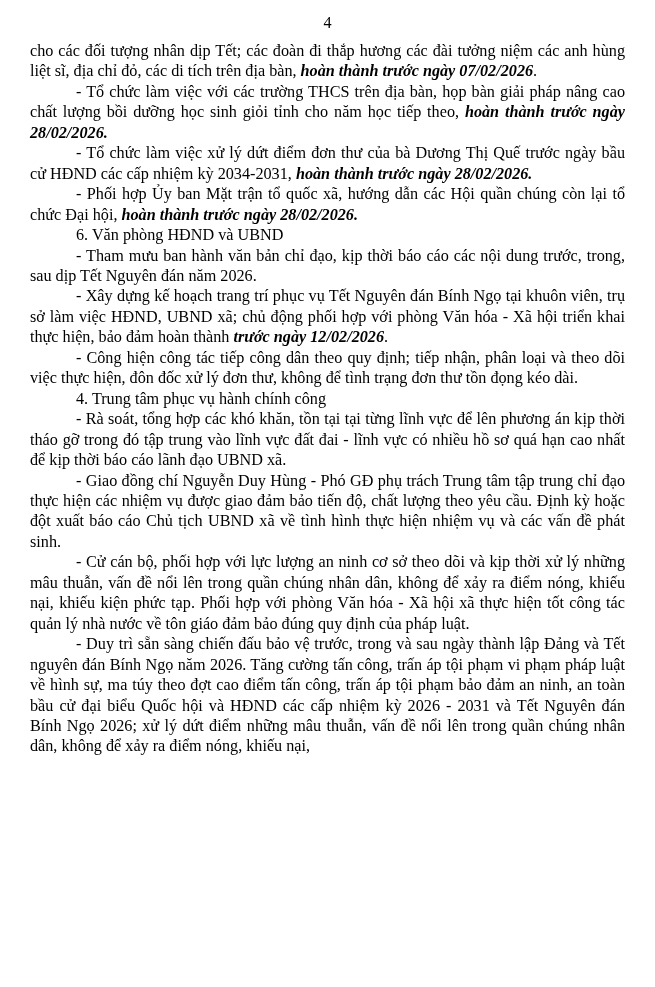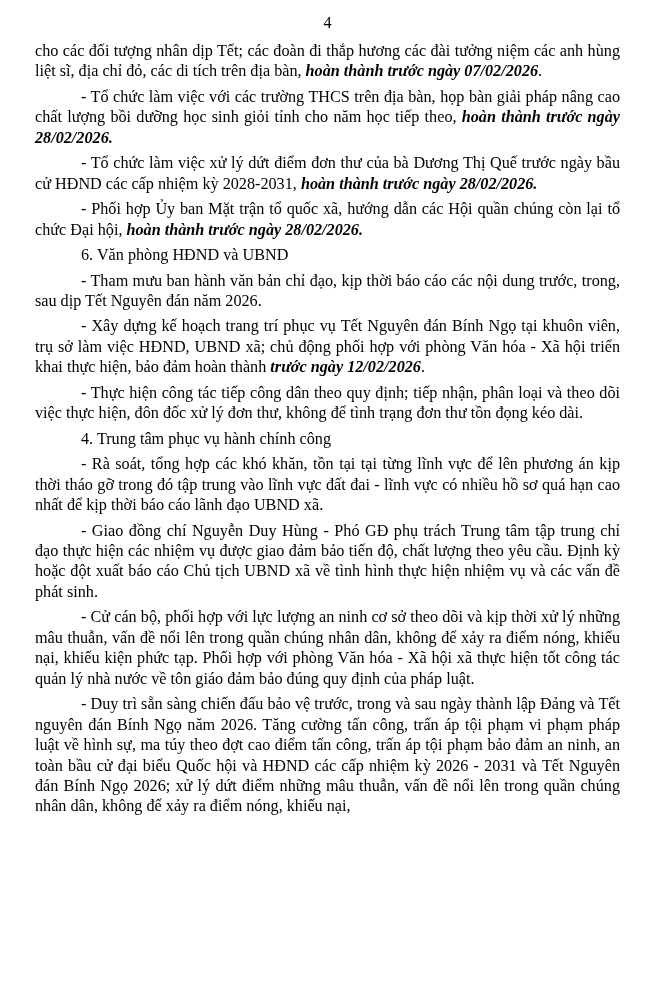--- a/index.html
+++ b/index.html
@@ -25,21 +25,21 @@
     font-size: 16.2px;
     line-height: 20px;
     margin-bottom: 8px;
   }
   .doc-body {
     font-size: 16.2px;
     line-height: 20.45px;
     text-align: justify;
   }
   .para {
-    margin: 5px;
+    margin: 0;
     text-indent: 46px;
   }
   .para.continuation {
     text-indent: 0;
   }
   .para.heading {
     font-weight: bold;
   }
   .run-normal {
     font-weight: normal;
@@ -51,25 +51,25 @@
   }
 </style>
 </head>
 <body>
 
 <div class="page">
   <div class="page-number">4</div>
   <div class="doc-body">
       <p class="para continuation"><span class="run-normal">cho các đối tượng nhân dịp Tết; các đoàn đi thắp hương các đài tưởng niệm các anh hùng liệt sĩ, địa chỉ đỏ, các di tích trên địa bàn, </span><span class="run-bolditalic">hoàn thành trước ngày 07/02/2026</span><span class="run-normal">.</span></p>
       <p class="para item"><span class="run-normal">- Tổ chức làm việc với các trường THCS trên địa bàn, họp bàn giải pháp nâng cao chất lượng bồi dưỡng học sinh giỏi tỉnh cho năm học tiếp theo, </span><span class="run-bolditalic">hoàn thành trước ngày 28/02/2026.</span></p>
-      <p class="para item"><span class="run-normal">- Tổ chức làm việc xử lý dứt điểm đơn thư của bà Dương Thị Quế trước ngày bầu cử HĐND các cấp nhiệm kỳ 2028-2031, </span><span class="run-bolditalic">hoàn thành trước ngày 28/02/2026.</span></p>
+      <p class="para item"><span class="run-normal">- Tổ chức làm việc xử lý dứt điểm đơn thư của bà Dương Thị Quế trước ngày bầu cử HĐND các cấp nhiệm kỳ 2034-2031, </span><span class="run-bolditalic">hoàn thành trước ngày 28/02/2026.</span></p>
       <p class="para item"><span class="run-normal">- Phối hợp Ủy ban Mặt trận tổ quốc xã, hướng dẫn các Hội quần chúng còn lại tổ chức Đại hội, </span><span class="run-bolditalic">hoàn thành trước ngày 28/02/2026.</span></p>
       <p class="para heading"><span class="run-normal">6. Văn phòng HĐND và UBND</span></p>
       <p class="para item"><span class="run-normal">- Tham mưu ban hành văn bản chỉ đạo, kịp thời báo cáo các nội dung trước, trong, sau dịp Tết Nguyên đán năm 2026.</span></p>
       <p class="para item"><span class="run-normal">- Xây dựng kế hoạch trang trí phục vụ Tết Nguyên đán Bính Ngọ tại khuôn viên, trụ sở làm việc HĐND, UBND xã; chủ động phối hợp với phòng Văn hóa - Xã hội triển khai thực hiện, bảo đảm hoàn thành </span><span class="run-bolditalic">trước ngày 12/02/2026</span><span class="run-normal">.</span></p>
-      <p class="para item"><span class="run-normal">- Thực hiện công tác tiếp công dân theo quy định; tiếp nhận, phân loại và theo dõi việc thực hiện, đôn đốc xử lý đơn thư, không để tình trạng đơn thư tồn đọng kéo dài.</span></p>
+      <p class="para item"><span class="run-normal">- Công hiện công tác tiếp công dân theo quy định; tiếp nhận, phân loại và theo dõi việc thực hiện, đôn đốc xử lý đơn thư, không để tình trạng đơn thư tồn đọng kéo dài.</span></p>
       <p class="para heading"><span class="run-normal">4. Trung tâm phục vụ hành chính công</span></p>
       <p class="para item"><span class="run-normal">- Rà soát, tổng hợp các khó khăn, tồn tại tại từng lĩnh vực để lên phương án kịp thời tháo gỡ trong đó tập trung vào lĩnh vực đất đai - lĩnh vực có nhiều hồ sơ quá hạn cao nhất để kịp thời báo cáo lãnh đạo UBND xã.</span></p>
       <p class="para item"><span class="run-normal">- Giao đồng chí Nguyễn Duy Hùng - Phó GĐ phụ trách Trung tâm tập trung chỉ đạo thực hiện các nhiệm vụ được giao đảm bảo tiến độ, chất lượng theo yêu cầu. Định kỳ hoặc đột xuất báo cáo Chủ tịch UBND xã về tình hình thực hiện nhiệm vụ và các vấn đề phát sinh.</span></p>
       <p class="para item"><span class="run-normal">- Cử cán bộ, phối hợp với lực lượng an ninh cơ sở theo dõi và kịp thời xử lý những mâu thuẫn, vấn đề nổi lên trong quần chúng nhân dân, không để xảy ra điểm nóng, khiếu nại, khiếu kiện phức tạp. Phối hợp với phòng Văn hóa - Xã hội xã thực hiện tốt công tác quản lý nhà nước về tôn giáo đảm bảo đúng quy định của pháp luật.</span></p>
       <p class="para item"><span class="run-normal">- Duy trì sẵn sàng chiến đấu bảo vệ trước, trong và sau ngày thành lập Đảng và Tết nguyên đán Bính Ngọ năm 2026. Tăng cường tấn công, trấn áp tội phạm vi phạm pháp luật về hình sự, ma túy theo đợt cao điểm tấn công, trấn áp tội phạm bảo đảm an ninh, an toàn bầu cử đại biểu Quốc hội và HĐND các cấp nhiệm kỳ 2026 - 2031 và Tết Nguyên đán Bính Ngọ 2026; xử lý dứt điểm những mâu thuẫn, vấn đề nổi lên trong quần chúng nhân dân, không để xảy ra điểm nóng, khiếu nại,</span></p>
     </div>
 </div>
 
 </body></html>

